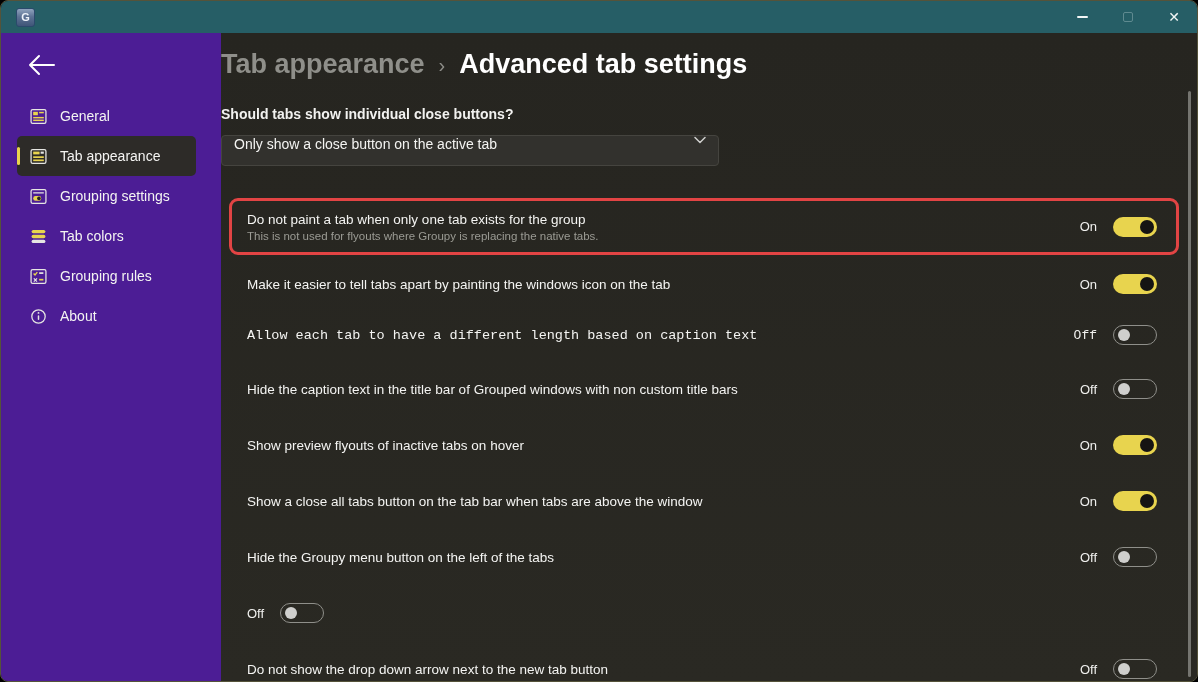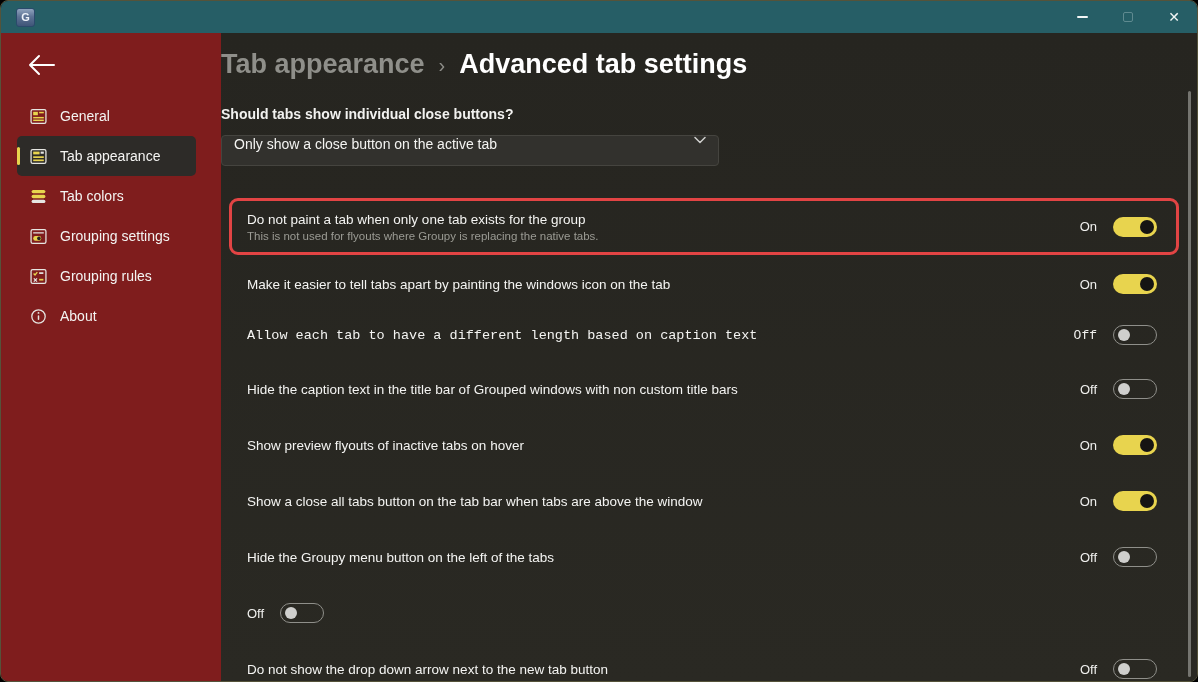--- a/index.html
+++ b/index.html
@@ -15,21 +15,21 @@
               background:linear-gradient(180deg,#8fa3bd 0%,#5d7294 45%,#3f5578 100%);
               border:1px solid #2b4a6b; color:#eef3fa; font-size:11px; font-weight:bold;
               display:flex; align-items:center; justify-content:center; }
   .win-controls { margin-left:auto; display:flex; height:32px; }
   .win-btn { width:46px; height:32px; display:flex; align-items:center; justify-content:center; }
   .glyph-min { width:11px; height:2px; background:#f2f6f6; border-radius:1px; }
   .glyph-max { width:10px; height:10px; border:1px solid #5f8a90; border-radius:2px; }
   .glyph-close { color:#f2f6f6; font-size:14px; line-height:1; }
 
   
-  .sidebar { position:absolute; left:0; top:32px; width:220px; bottom:0; background:#7f1d1d; }
+  .sidebar { position:absolute; left:0; top:32px; width:220px; bottom:0; background:#4c1d95; }
   .back-btn { position:absolute; left:26px; top:20px; width:28px; height:24px; cursor:pointer; }
   .nav { position:absolute; left:0; top:63px; right:0; }
   .side-item { position:relative; height:40px; margin:0 25px 0 16px; border-radius:5px;
                display:flex; align-items:center; padding-left:12px; cursor:pointer; }
   .side-item.selected { background:#2d2b28; }
   .accent-bar { position:absolute; left:0; top:11px; width:3px; height:18px;
                 border-radius:2px; background:#e8d44e; }
   .side-icon { width:18px; height:18px; display:flex; align-items:center; justify-content:center; }
   .side-label { margin-left:13px; color:#f4f4f2; font-size:14px; }
 
@@ -118,38 +118,38 @@
             <rect x="3" y="7.8" width="10" height="1.6" fill="#e8d44e"></rect>
             <rect x="3" y="10.8" width="10" height="1.6" fill="#e8d44e"></rect>
           </svg>
         </span>
         <span class="side-label">Tab appearance</span>
       </div>
 
       <div class="side-item">
         <span class="side-icon">
           <svg width="17" height="17" viewBox="0 0 16 16">
-            <rect x="1.5" y="1.8" width="13" height="3.2" rx="1.6" fill="#e8d44e"></rect>
-            <rect x="1.5" y="6.4" width="13" height="3.2" rx="1.6" fill="#e8d44e"></rect>
-            <rect x="1.5" y="11" width="13" height="3.2" rx="1.6" fill="#e6e6e2"></rect>
-          </svg>
-        </span>
-        <span class="side-label">Tab colors</span>
-      </div>
-
-      <div class="side-item">
-        <span class="side-icon">
-          <svg width="17" height="17" viewBox="0 0 16 16">
             <rect x="1" y="1.5" width="14" height="13" rx="1.5" fill="none" stroke="#e6e6e2" stroke-width="1.2"></rect>
             <line x1="3" y1="4.6" x2="13" y2="4.6" stroke="#e6e6e2" stroke-width="1.3"></line>
             <rect x="3" y="7.6" width="7.6" height="4.4" rx="2.2" fill="#e8d44e"></rect>
             <circle cx="8.4" cy="9.8" r="1.7" fill="#24231f"></circle>
           </svg>
         </span>
         <span class="side-label">Grouping settings</span>
+      </div>
+
+      <div class="side-item">
+        <span class="side-icon">
+          <svg width="17" height="17" viewBox="0 0 16 16">
+            <rect x="1.5" y="1.8" width="13" height="3.2" rx="1.6" fill="#e8d44e"></rect>
+            <rect x="1.5" y="6.4" width="13" height="3.2" rx="1.6" fill="#e8d44e"></rect>
+            <rect x="1.5" y="11" width="13" height="3.2" rx="1.6" fill="#e6e6e2"></rect>
+          </svg>
+        </span>
+        <span class="side-label">Tab colors</span>
       </div>
 
       <div class="side-item">
         <span class="side-icon">
           <svg width="17" height="17" viewBox="0 0 16 16">
             <rect x="1" y="1.5" width="14" height="13" rx="1.5" fill="none" stroke="#e6e6e2" stroke-width="1.2"></rect>
             <path d="M3.4 5.2 l1.3 1.3 l2.2 -2.6" stroke="#e8d44e" stroke-width="1.3" fill="none"></path>
             <rect x="8.6" y="4" width="4" height="1.6" fill="#e6e6e2"></rect>
             <path d="M3.6 9.8 l3 3 M6.6 9.8 l-3 3" stroke="#e6e6e2" stroke-width="1.2"></path>
             <rect x="8.6" y="10.2" width="4" height="1.6" fill="#e8d44e"></rect>

